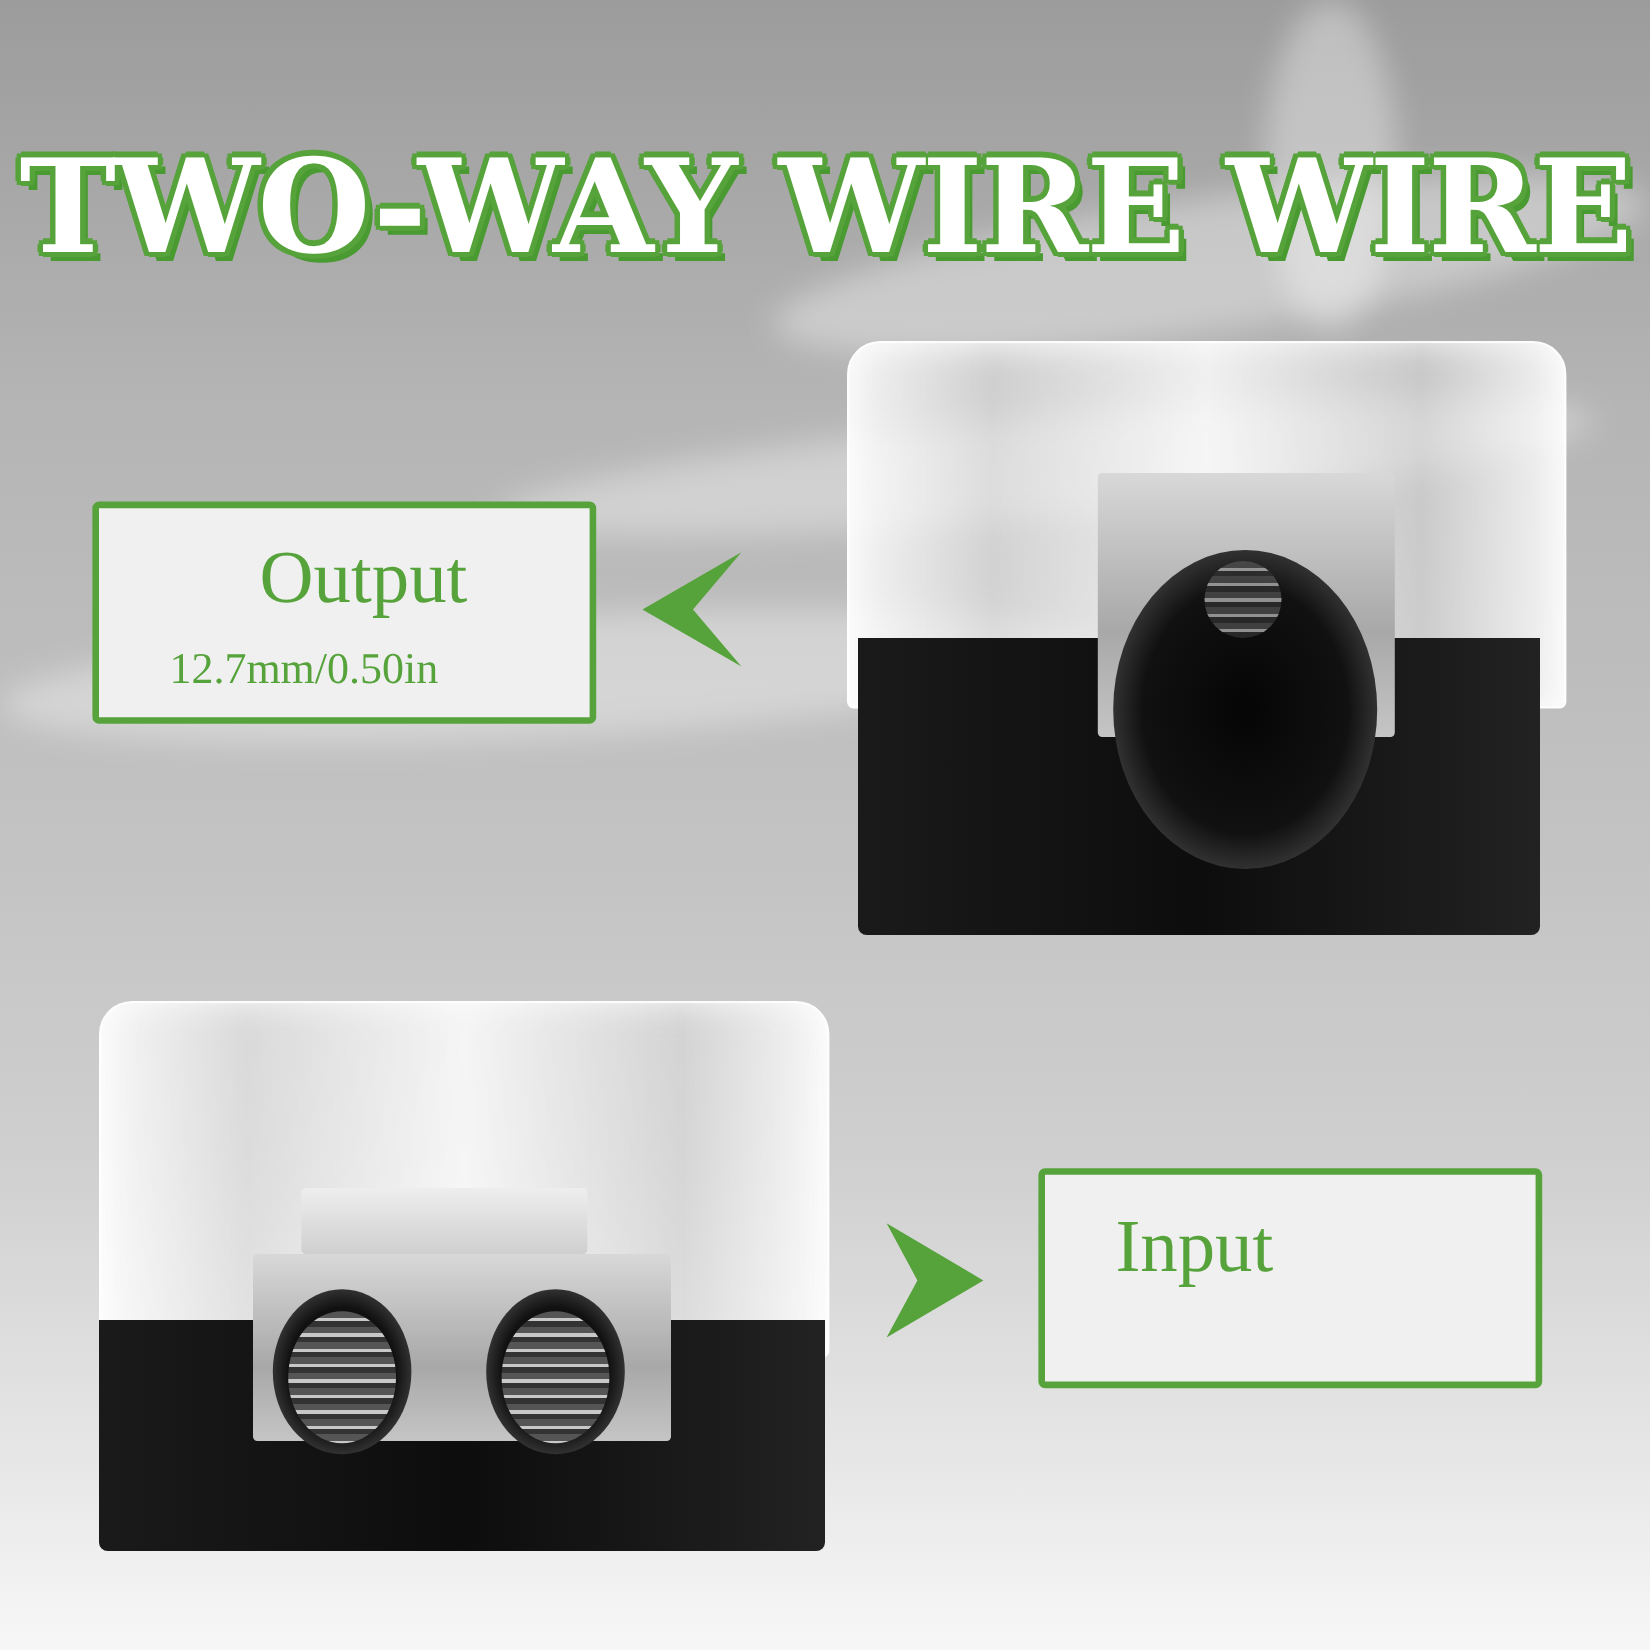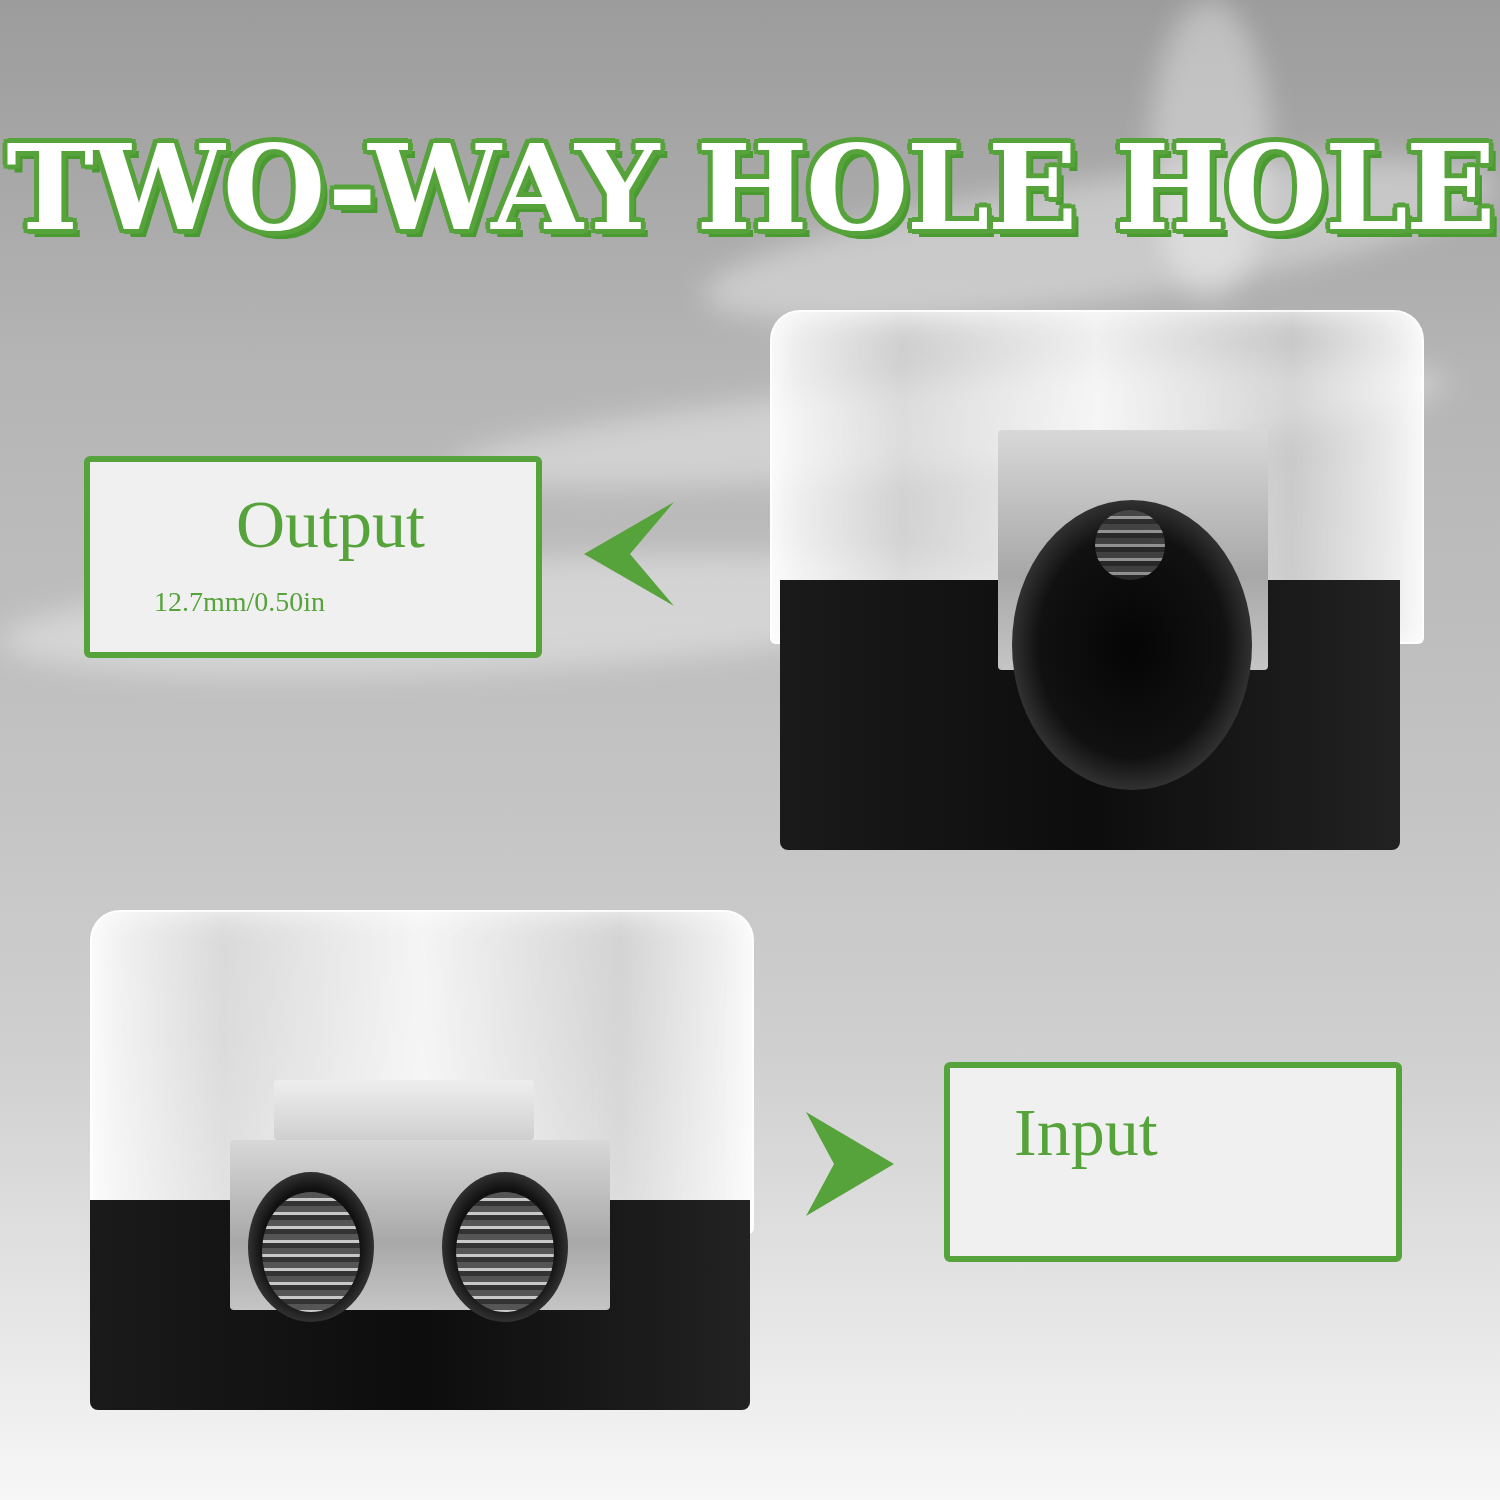--- a/index.html
+++ b/index.html
@@ -16,39 +16,39 @@
     text-shadow: -4px -4px 0 #57a33b, 4px -4px 0 #57a33b, -4px 4px 0 #57a33b, 4px 4px 0 #57a33b,
                  0 -5px 0 #57a33b, 0 5px 0 #57a33b, -5px 0 0 #57a33b, 5px 0 0 #57a33b,
                  7px 8px 0 #4a9a32;
     line-height:1;
   }
   .label-box {
     position:absolute; background:#f0f0f0; border:6px solid #57a33b; border-radius:6px;
     box-sizing:border-box; color:#57a33b; font-family:"Liberation Serif", serif;
   }
   .label-box .name { position:absolute; font-size:68px; line-height:1; }
-  .label-box .size { position:absolute; font-size:28px; line-height:1; }
+  .label-box .size { position:absolute; font-size:40px; line-height:1; }
   .arrow { position:absolute; }
   
   .product { position:absolute; }
   .cap { position:absolute; background:linear-gradient(90deg, rgba(255,255,255,0.85), rgba(230,230,230,0.55) 20%, rgba(255,255,255,0.8) 50%, rgba(220,220,220,0.5) 80%, rgba(255,255,255,0.85)); border:2px solid rgba(255,255,255,0.9); border-radius:30px 30px 6px 6px; box-shadow: inset 0 0 30px rgba(255,255,255,0.8); }
   .base { position:absolute; background:linear-gradient(90deg, #1a1a1a, #0d0d0d 50%, #222); border-radius:0 0 8px 8px; }
   .block { position:absolute; background:linear-gradient(180deg, #d8d8d8, #a8a8a8 60%, #c5c5c5); border-radius:4px; }
   .hole { position:absolute; border-radius:50%; background:radial-gradient(ellipse at center, #050505 0%, #111 55%, #3a3a3a 75%, #8a8a8a 88%, #cfcfcf 100%); }
   .threads { position:absolute; border-radius:50%; background:repeating-linear-gradient(180deg, #555 0 6px, #c8c8c8 6px 9px, #333 9px 14px); }
 </style>
 </head>
 <body>
 
 <div class="streak" style="left:700px;top:180px;width:800px;height:120px;transform:rotate(-8deg);"></div>
 <div class="streak" style="left:450px;top:380px;width:1000px;height:90px;transform:rotate(-5deg);"></div>
 <div class="streak" style="left:0px;top:560px;width:1000px;height:110px;transform:rotate(-3deg);"></div>
 <div class="streak" style="left:1150px;top:0px;width:120px;height:300px;"></div>
 
-<h1 class="title">TWO-WAY HOLE HOLE</h1>
+<h1 class="title">TWO-WAY WIRE WIRE</h1>
 
 <div class="label-box" style="left:84px;top:456px;width:458px;height:202px;">
   <span class="name" style="left:146px;top:28px;">Output</span>
   <span class="size" style="left:64px;top:126px;">12.7mm/0.50in</span>
 </div>
 <svg class="arrow" style="left:584px;top:502px;" width="92" height="104" viewBox="0 0 92 104">
   <path d="M0 52 L90 0 L46 52 L90 104 Z" fill="#57a33b"></path>
 </svg>
 
 <div class="label-box" style="left:944px;top:1062px;width:458px;height:200px;">

